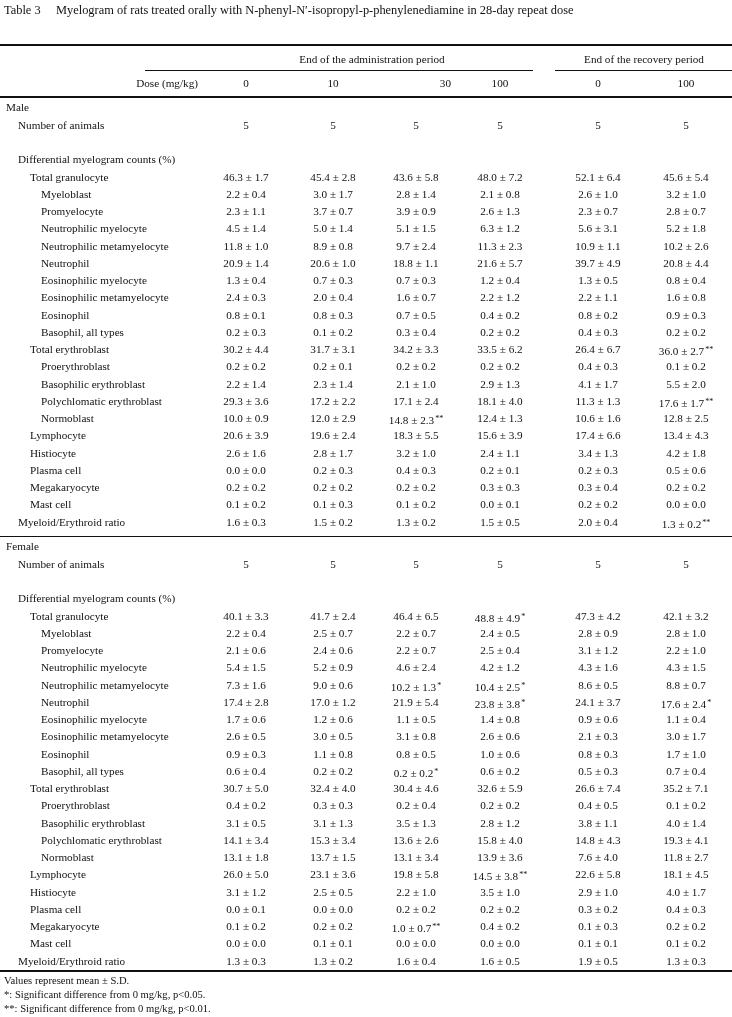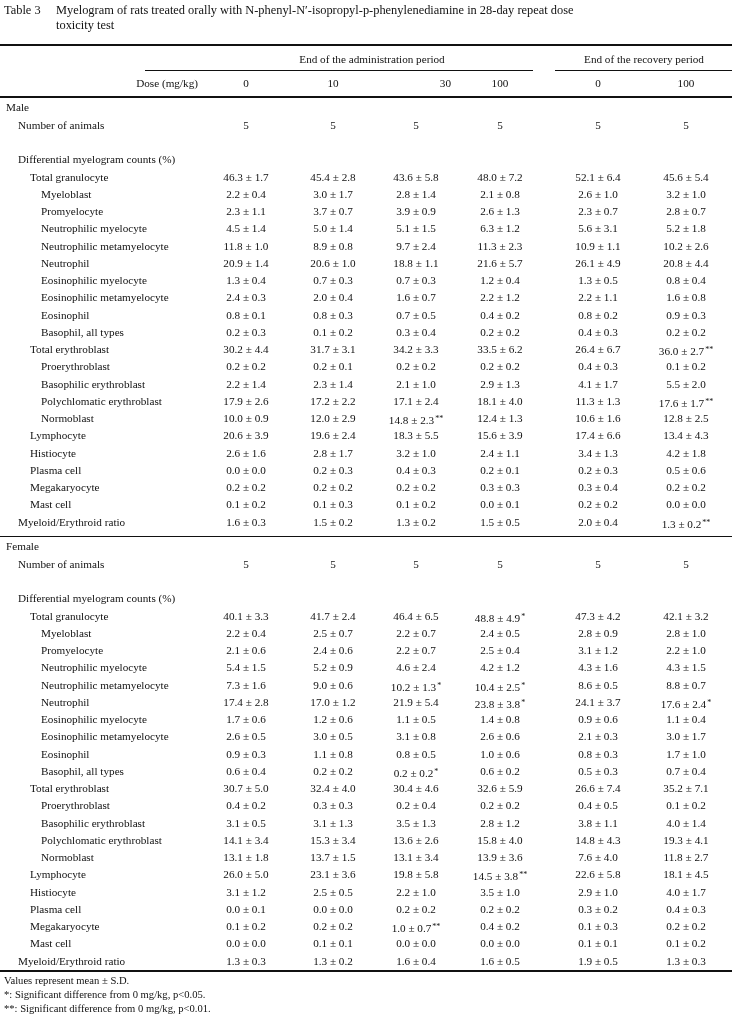--- a/index.html
+++ b/index.html
@@ -32,21 +32,20 @@
   .c0 { left: 196px; } .c1 { left: 283px; } .c2 { left: 366px; }
   .c3 { left: 450px; } .c4 { left: 548px; } .c5 { left: 636px; }
 
   .footnotes { position: absolute; left: 4px; top: 974px; font-size: 10.6px; line-height: 14px; }
 </style>
 </head>
 <body>
 
 <div class="caption">
   <span class="lbl">Table 3</span><span>Myelogram of rats treated orally with N-phenyl-N′-isopropyl-p-phenylenediamine in 28-day repeat dose</span>
-  <span class="cont">toxicity test</span>
 </div>
 
 <div class="rule top-rule"></div>
 <div class="grp-label" style="left:196px;width:352px;">End of the administration period</div>
 <div class="grp-label" style="left:556px;width:176px;">End of the recovery period</div>
 <div class="grp-rule" style="left:145px;width:388px;"></div>
 <div class="grp-rule" style="left:555px;width:177px;"></div>
 <div class="dose-label">Dose (mg/kg)</div>
 <div class="dose-val" style="left:211px;">0</div>
 <div class="dose-val" style="left:298px;">10</div>
@@ -116,21 +115,21 @@
       <span class="cell c3">11.3 ± 2.3</span>
       <span class="cell c4">10.9 ± 1.1</span>
       <span class="cell c5">10.2 ± 2.6</span>
     </div>
     <div class="row" style="top: 254.75px;">
       <span class="name lvl3">Neutrophil</span>
       <span class="cell c0">20.9 ± 1.4</span>
       <span class="cell c1">20.6 ± 1.0</span>
       <span class="cell c2">18.8 ± 1.1</span>
       <span class="cell c3">21.6 ± 5.7</span>
-      <span class="cell c4">26.1 ± 4.9</span>
+      <span class="cell c4">39.7 ± 4.9</span>
       <span class="cell c5">20.8 ± 4.4</span>
     </div>
     <div class="row" style="top: 272px;">
       <span class="name lvl3">Eosinophilic myelocyte</span>
       <span class="cell c0">1.3 ± 0.4</span>
       <span class="cell c1">0.7 ± 0.3</span>
       <span class="cell c2">0.7 ± 0.3</span>
       <span class="cell c3">1.2 ± 0.4</span>
       <span class="cell c4">1.3 ± 0.5</span>
       <span class="cell c5">0.8 ± 0.4</span>
@@ -184,21 +183,21 @@
       <span class="name lvl3">Basophilic erythroblast</span>
       <span class="cell c0">2.2 ± 1.4</span>
       <span class="cell c1">2.3 ± 1.4</span>
       <span class="cell c2">2.1 ± 1.0</span>
       <span class="cell c3">2.9 ± 1.3</span>
       <span class="cell c4">4.1 ± 1.7</span>
       <span class="cell c5">5.5 ± 2.0</span>
     </div>
     <div class="row" style="top: 392.75px;">
       <span class="name lvl3">Polychlomatic erythroblast</span>
-      <span class="cell c0">17.9 ± 2.6</span>
+      <span class="cell c0">29.3 ± 3.6</span>
       <span class="cell c1">17.2 ± 2.2</span>
       <span class="cell c2">17.1 ± 2.4</span>
       <span class="cell c3">18.1 ± 4.0</span>
       <span class="cell c4">11.3 ± 1.3</span>
       <span class="cell c5">17.6 ± 1.7<span class="sup">**</span></span>
     </div>
     <div class="row" style="top: 410px;">
       <span class="name lvl3">Normoblast</span>
       <span class="cell c0">10.0 ± 0.9</span>
       <span class="cell c1">12.0 ± 2.9</span>

